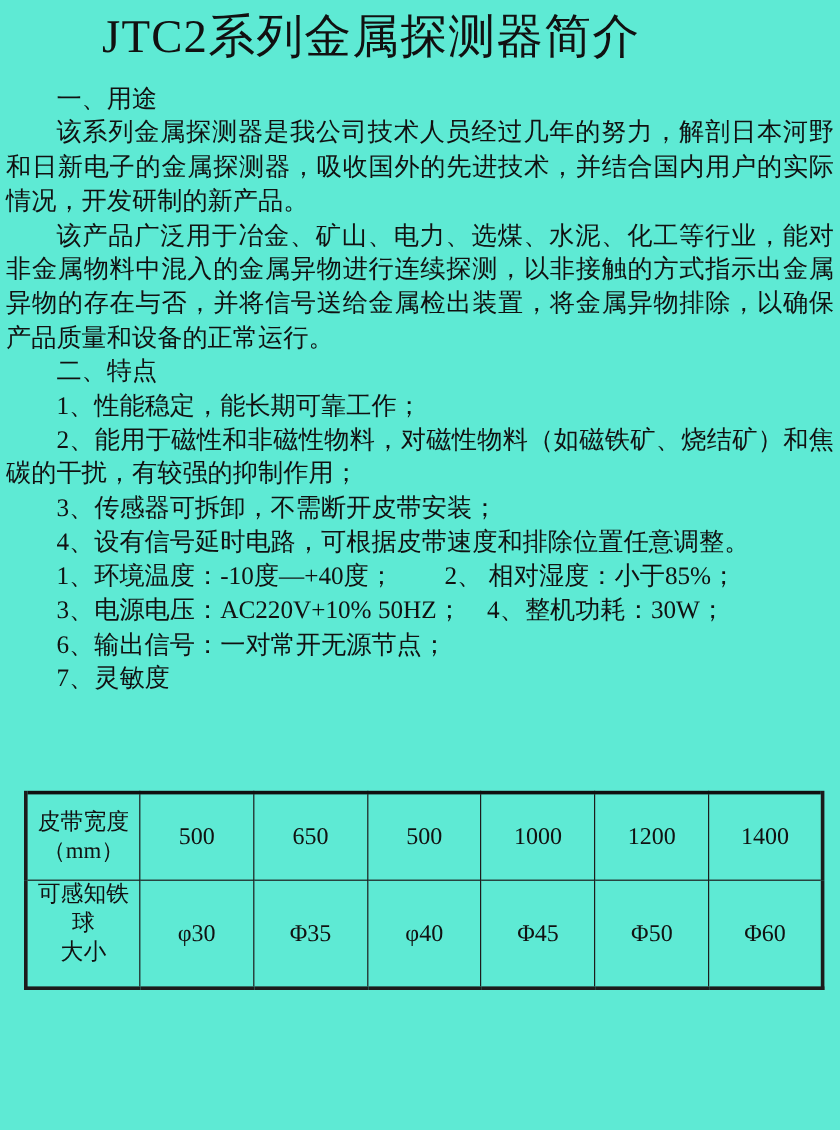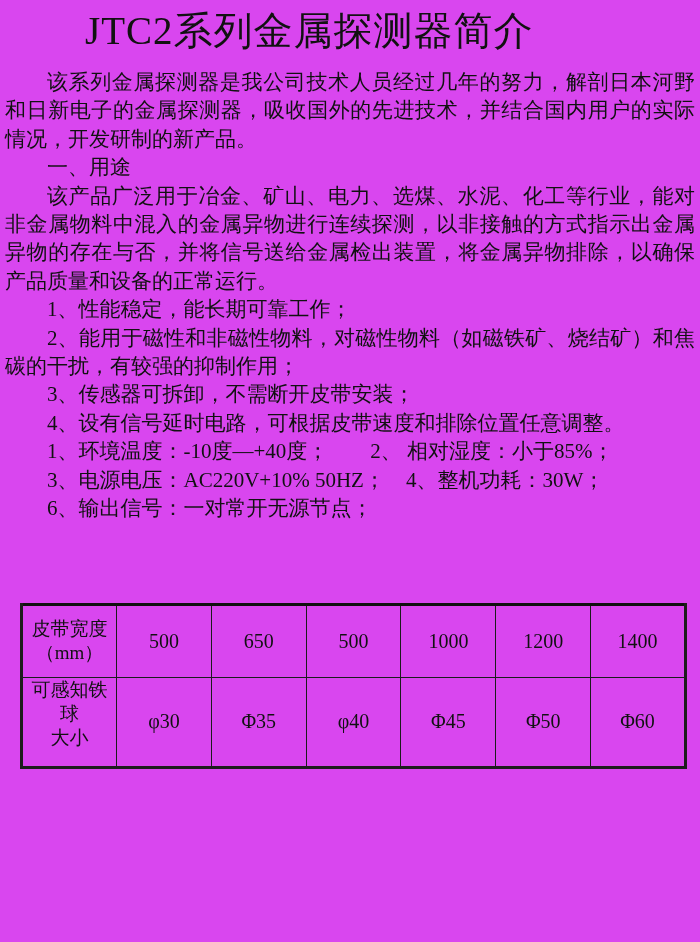--- a/index.html
+++ b/index.html
@@ -3,21 +3,21 @@
 <meta charset="utf-8">
 <style>
   * { box-sizing: border-box; }
   html, body { margin: 0; padding: 0; }
   body { background: #e8e8e8; }
   .page {
     position: relative;
     width: 700px;
     height: 942px;
     margin: 0 auto;
-    background: #d946ef;
+    background: #5eead4;
     color: #111111;
     font-family: "Liberation Serif", "DejaVu Serif", serif;
     overflow: hidden;
   }
   .text-col { padding: 0 5px; }
   .doc-title {
     font-size: 39px;
     font-weight: 400;
     margin: 6px 0 12px 0;
     padding-left: 80px;
@@ -66,33 +66,35 @@
   }
 </style>
 </head>
 <body>
 
 <div class="page">
   <div class="text-col">
 
     <h1 class="doc-title">JTC2系列金属探测器简介</h1>
 
+    <p class="body-line">一、用途</p>
+
     <p class="body-line">该系列金属探测器是我公司技术人员经过几年的努力，解剖日本河野和日新电子的金属探测器，吸收国外的先进技术，并结合国内用户的实际情况，开发研制的新产品。</p>
-
-    <p class="body-line">一、用途</p>
     <p class="body-line">该产品广泛用于冶金、矿山、电力、选煤、水泥、化工等行业，能对非金属物料中混入的金属异物进行连续探测，以非接触的方式指示出金属异物的存在与否，并将信号送给金属检出装置，将金属异物排除，以确保产品质量和设备的正常运行。</p>
 
+    <p class="body-line">二、特点</p>
     <p class="body-line">1、性能稳定，能长期可靠工作；</p>
     <p class="body-line">2、能用于磁性和非磁性物料，对磁性物料（如磁铁矿、烧结矿）和焦碳的干扰，有较强的抑制作用；</p>
     <p class="body-line">3、传感器可拆卸，不需断开皮带安装；</p>
     <p class="body-line">4、设有信号延时电路，可根据皮带速度和排除位置任意调整。</p>
 
     <p class="body-line no-justify">1、环境温度：-10度—+40度；　　2、 相对湿度：小于85%；</p>
     <p class="body-line no-justify">3、电源电压：AC220V+10% 50HZ；　4、整机功耗：30W；</p>
     <p class="body-line no-justify">6、输出信号：一对常开无源节点；</p>
+    <p class="body-line no-justify">7、灵敏度</p>
 
     <table class="spec-table">
       <colgroup>
         <col style="width:95px">
         <col>
           <col>
           <col>
           <col>
           <col>
           <col>

